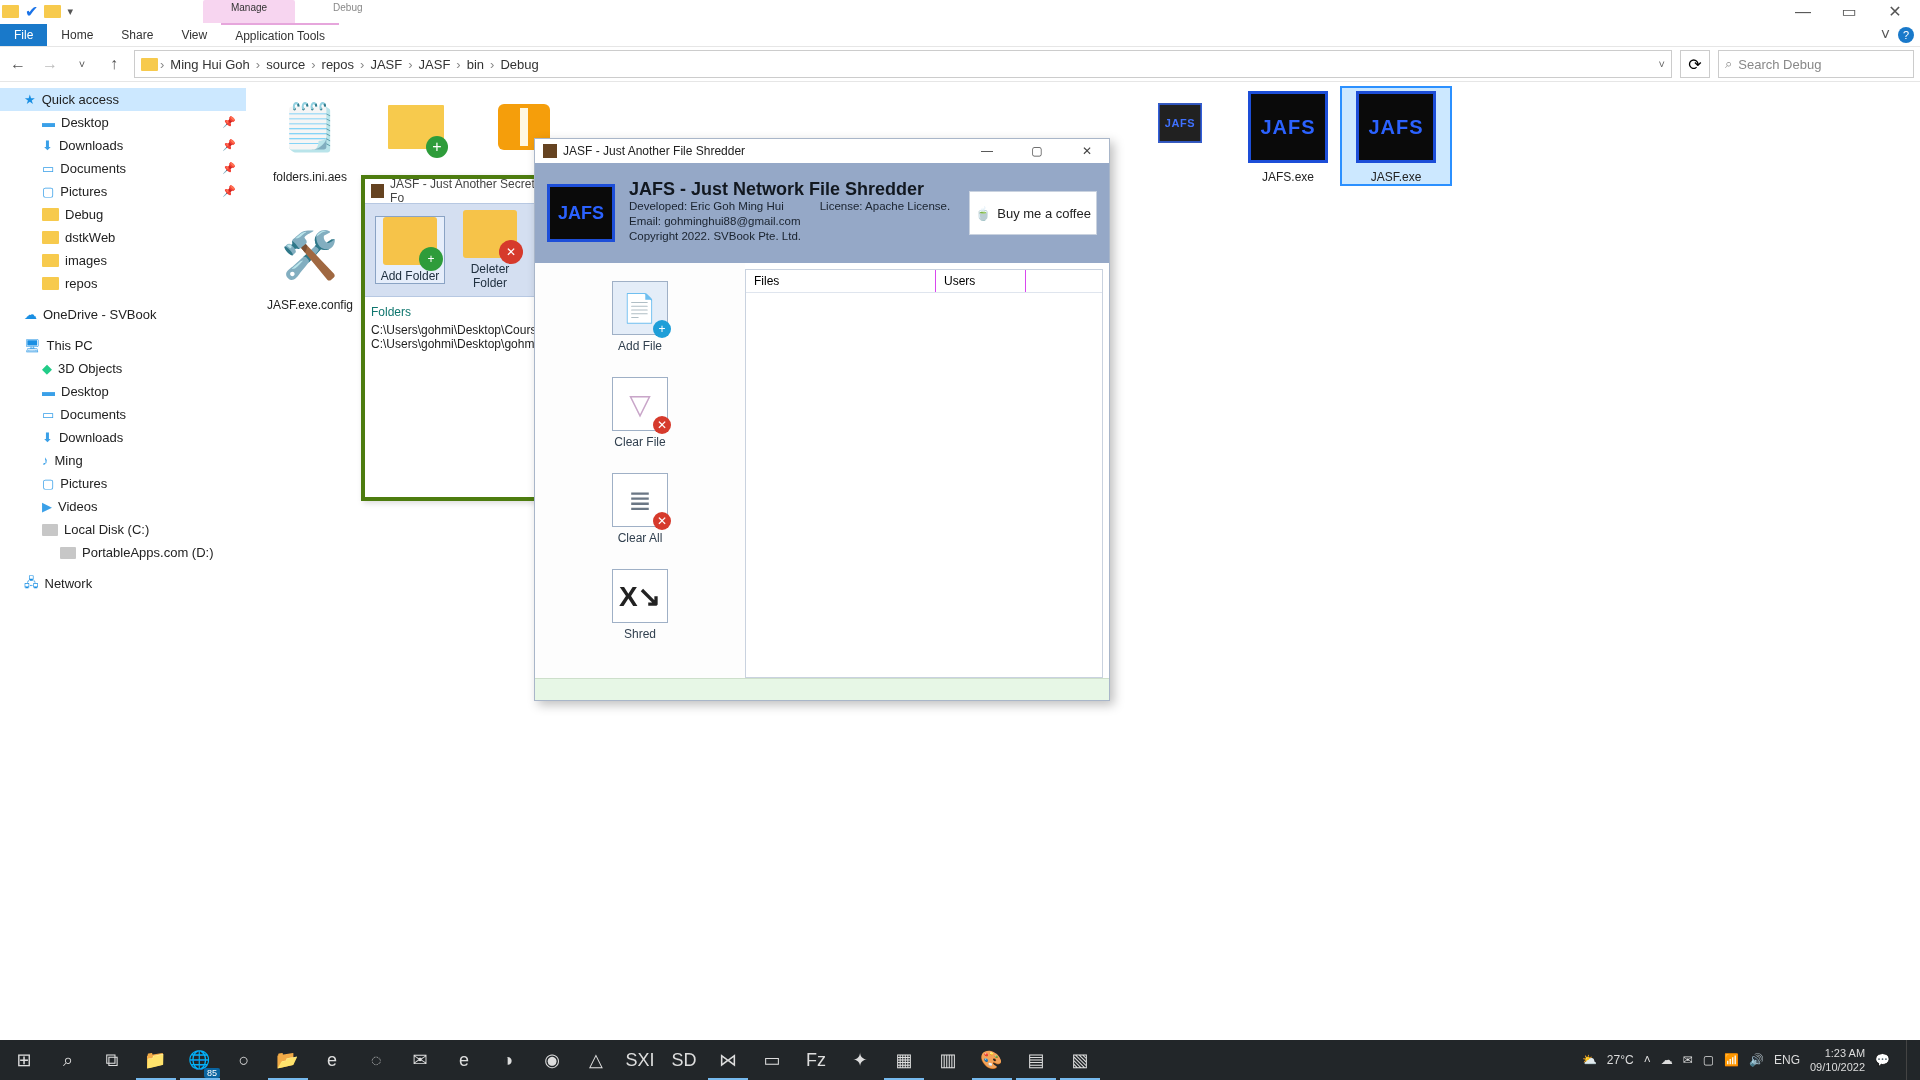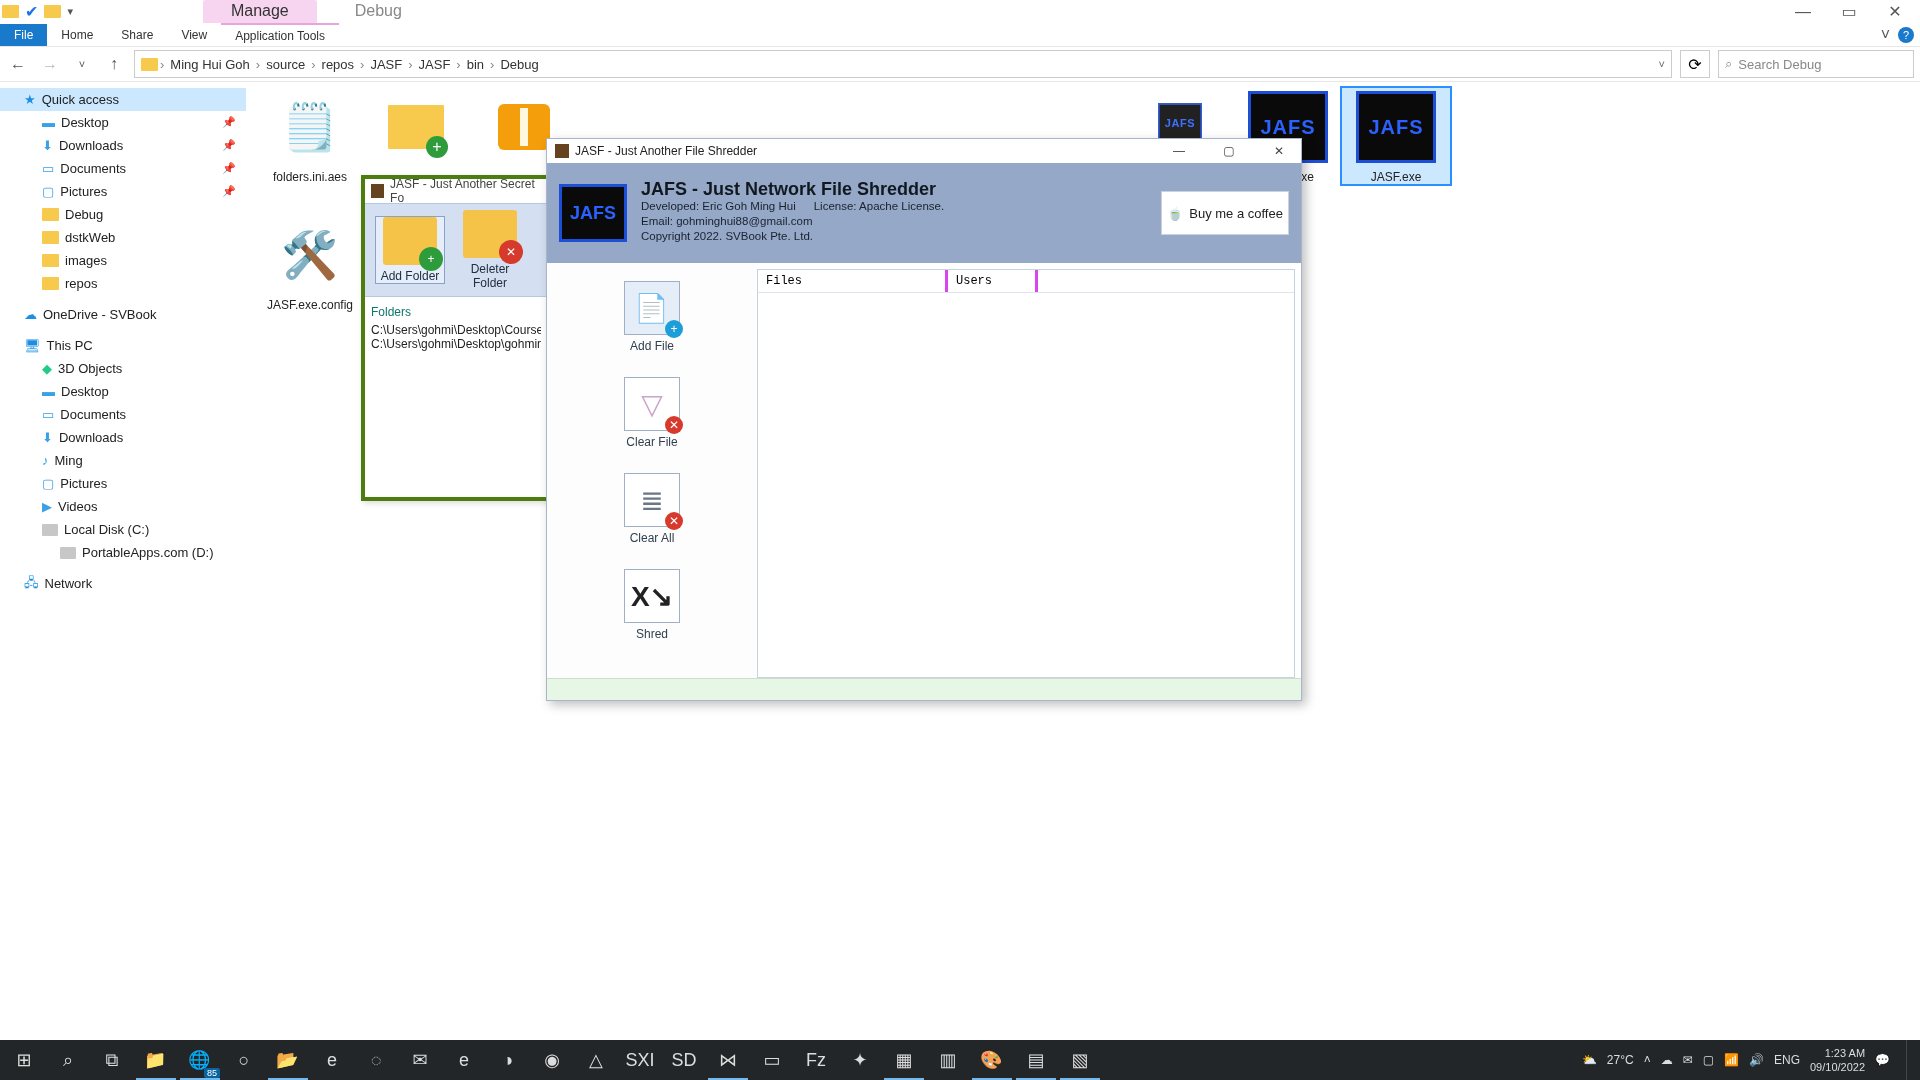--- a/index.html
+++ b/index.html
@@ -4,21 +4,21 @@
 <style>
 * { margin: 0; padding: 0; box-sizing: border-box; font-family: "Segoe UI", Tahoma, sans-serif; }
 body { width: 1920px; height: 1080px; background: #fff; overflow: hidden; position: relative; }
 
 
 .explorer { position: absolute; inset: 0; background: #fff; }
 
 .titlebar { height: 23px; display: flex; align-items: center; padding: 0 2px; background: #fff; }
 .titlebar .qat { display: flex; align-items: center; gap: 6px; }
 .titlebar .tabstrip { height: 23px; display: flex; align-items: flex-end; margin-left: 130px; }
-.titlebar .ttab { height: 23px; padding: 2px 28px 0; font-size: 16px; border-top-left-radius: 2px; border-top-right-radius: 2px; }
+.titlebar .ttab { height: 23px; padding: 2px 28px 0; font-size: 10px; border-top-left-radius: 2px; border-top-right-radius: 2px; }
 .titlebar .ttab.manage { background: #f7d5f0; color: #333; }
 .titlebar .ttab.debug   { color: #888; margin-left: 10px; }
 .titlebar .spacer { flex: 1; }
 .winbtn { width: 46px; height: 23px; display: flex; align-items: center; justify-content: center; color: #555; }
 
 .ribbon { height: 24px; display: flex; align-items: center; background: #fff; border-bottom: 1px solid #e6e6e6; }
 .ribbon .file { background: #1979ca; color: #fff; font-size: 12px; padding: 4px 14px; }
 .ribbon .rtab { font-size: 12px; padding: 4px 14px; color: #333; }
 .ribbon .right { margin-left: auto; display: flex; align-items: center; gap: 8px; padding-right: 6px; }
 .ribbon .help { width: 16px; height: 16px; border-radius: 50%; background: #1979ca; color: #fff; font-size: 11px; display: flex; align-items: center; justify-content: center; }
@@ -57,39 +57,39 @@
 .jasf-secret .toolbar { height: 94px; background: #d4dff1; border-top: 1px solid #b7c8e2; border-bottom: 1px solid #b7c8e2; display: flex; align-items: center; gap: 10px; padding: 6px 10px; }
 .jasf-secret .tbtn { width: 70px; text-align: center; font-size: 12px; color: #203040; }
 .jasf-secret .tbtn.sel { border: 1px solid #8aa3c4; background: #e6eefb; }
 .jasf-secret .tbtn .ic { width: 54px; height: 48px; margin: 0 auto 4px; background: #f6c349; border-radius: 3px; position: relative; }
 .jasf-secret .tbtn .ic .badge { position: absolute; right: -6px; bottom: -6px; width: 24px; height: 24px; border-radius: 50%; }
 .jasf-secret .list { padding: 8px 6px; font-size: 12px; }
 .jasf-secret .list .hdr { font-weight: normal; color: #0f766e; margin-bottom: 4px; }
 .jasf-secret .list .row { color: #222; white-space: nowrap; overflow: hidden; }
 
 
-.jafs { position: absolute; left: 546px; top: 138px; width: 756px; height: 563px; background: #fff; border: 1px solid #a9b6c9; box-shadow: 4px 4px 10px rgba(0,0,0,.25); }
+.jafs { position: absolute; left: 534px; top: 138px; width: 576px; height: 563px; background: #fff; border: 1px solid #a9b6c9; box-shadow: 4px 4px 10px rgba(0,0,0,.25); }
 .jafs .tb { height: 24px; display: flex; align-items: center; padding-left: 8px; font-size: 12px; color: #222; gap: 6px; }
 .jafs .tb .spacer { flex: 1; }
 .jafs .tb .wbtn { width: 44px; height: 24px; display: flex; align-items: center; justify-content: center; color: #444; }
 .jafs .header { height: 100px; background: #95a8c7; display: flex; align-items: center; padding: 10px 12px; gap: 14px; color: #19222e; }
 .jafs .header .logo { width: 68px; height: 58px; background: #0a0a0a; border: 3px solid #1d4ed8; color: #2b62ff; font-weight: bold; font-size: 18px; display: flex; align-items: center; justify-content: center; }
 .jafs .header .meta { font-size: 11.5px; line-height: 15px; }
 .jafs .header .meta .title { font-size: 18px; font-weight: bold; color: #121820; margin-bottom: 2px; }
-.jafs .header .metarow { display: flex; gap: 18px; }
+.jafs .header .metarow { display: flex; gap: 36px; }
 .jafs .header .coffee { margin-left: auto; width: 128px; height: 44px; background: #fff; border: 1px solid #c9d2df; display: flex; align-items: center; justify-content: center; font-family: cursive; font-size: 13px; color: #222; gap: 6px; }
 .jafs .bodyrow { display: flex; height: calc(100% - 124px - 22px); }
 .jafs .sidebar { width: 210px; background: #fdfdfd; padding-top: 18px; }
 .jafs .sbtn { width: 66px; margin: 0 auto 24px; text-align: center; font-size: 12px; color: #31404f; }
 .jafs .sbtn .box { width: 56px; height: 54px; margin: 0 auto 4px; border: 1px solid #9fb0c6; background: #fff; display: flex; align-items: center; justify-content: center; font-size: 28px; position: relative; }
 .jafs .sbtn .box.sel { background: #e4edf8; }
 .jafs .sbtn .box .badge { position: absolute; right: -4px; bottom: -4px; width: 18px; height: 18px; border-radius: 50%; display: flex; align-items: center; justify-content: center; color: #fff; font-size: 12px; }
 .jafs .grid { flex: 1; border: 1px solid #c9d2df; margin: 6px 6px 0 0; background: #fff; }
 .jafs .grid .ghdr { display: flex; border-bottom: 1px solid #dfe5ee; font-size: 12px; }
-.jafs .grid .ghdr .col { padding: 4px 8px; border-right: 3px solid #d946ef; font-family: Liberation Mono, monospace; }
+.jafs .grid .ghdr .col { padding: 4px 8px; border-right: 1px solid #d946ef; }
 .jafs .statusstrip { height: 22px; background: #e7f7e6; border-top: 1px solid #cddfcb; }
 
 
 .taskbar { position: absolute; left: 0; right: 0; bottom: 0; height: 40px; background: #222629; display: flex; align-items: center; padding: 0 2px; }
 .taskbar .tbtn { width: 44px; height: 40px; display: flex; align-items: center; justify-content: center; color: #ddd; font-size: 18px; position: relative; }
 .taskbar .tbtn.active::after { content: ""; position: absolute; left: 2px; right: 2px; bottom: 0; height: 2px; background: #76b9ed; }
 .taskbar .tspacer { flex: 1; }
 .systray { display: flex; align-items: center; gap: 10px; color: #ddd; font-size: 12px; padding-right: 6px; }
 .systray .clock { text-align: right; line-height: 14px; font-size: 11px; }
 .showdesk { width: 6px; height: 40px; border-left: 1px solid #444; margin-left: 6px; }

